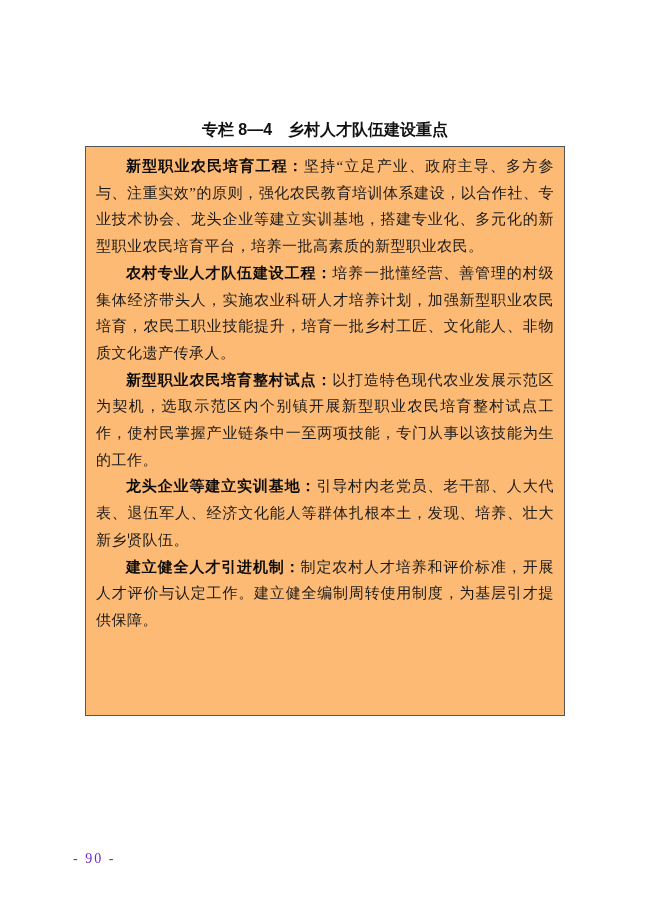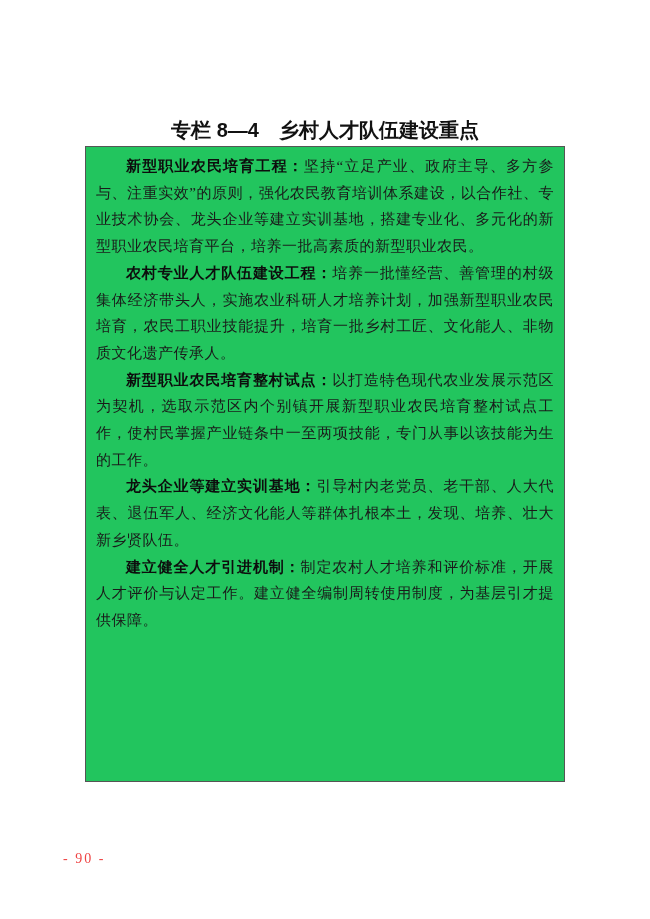--- a/index.html
+++ b/index.html
@@ -17,58 +17,58 @@
     color: #1a1a1a;
   }
   .panel-title {
     position: absolute;
     top: 119px;
     left: 85px;
     width: 480px;
     text-align: center;
     font-family: "Liberation Sans", "DejaVu Sans", sans-serif;
     font-weight: bold;
-    font-size: 20px;
+    font-size: 16px;
     line-height: 22px;
     color: #111111;
     white-space: pre;
   }
   .panel-box {
     position: absolute;
     top: 146px;
     left: 85px;
     width: 480px;
-    height: 636px;
+    height: 570px;
     box-sizing: border-box;
     border: 1px solid #555555;
     padding: 6px 10px 0 10px;
-    background: #22c55e;
+    background: #fdba74;
   }
   .panel-box p {
     margin: 0;
     text-indent: 2em;
     text-align: justify;
     text-justify: inter-character;
     font-size: 15px;
     line-height: 26.7px;
     letter-spacing: 0.5px;
     color: #1a1a1a;
   }
   .panel-box p b.lead {
     font-family: "Liberation Sans", "DejaVu Sans", sans-serif;
     font-weight: bold;
     color: #0d0d0d;
   }
   .page-number {
     position: absolute;
     top: 851px;
-    left: 63px;
+    left: 73px;
     font-size: 14px;
     letter-spacing: 2px;
-    color: #ef4444;
+    color: #6d28d9;
     font-family: "Liberation Serif", "DejaVu Serif", serif;
   }
 </style>
 </head>
 <body>
 
 <div class="page">
 
   <div class="panel-title">专栏 8—4　乡村人才队伍建设重点</div>
 

